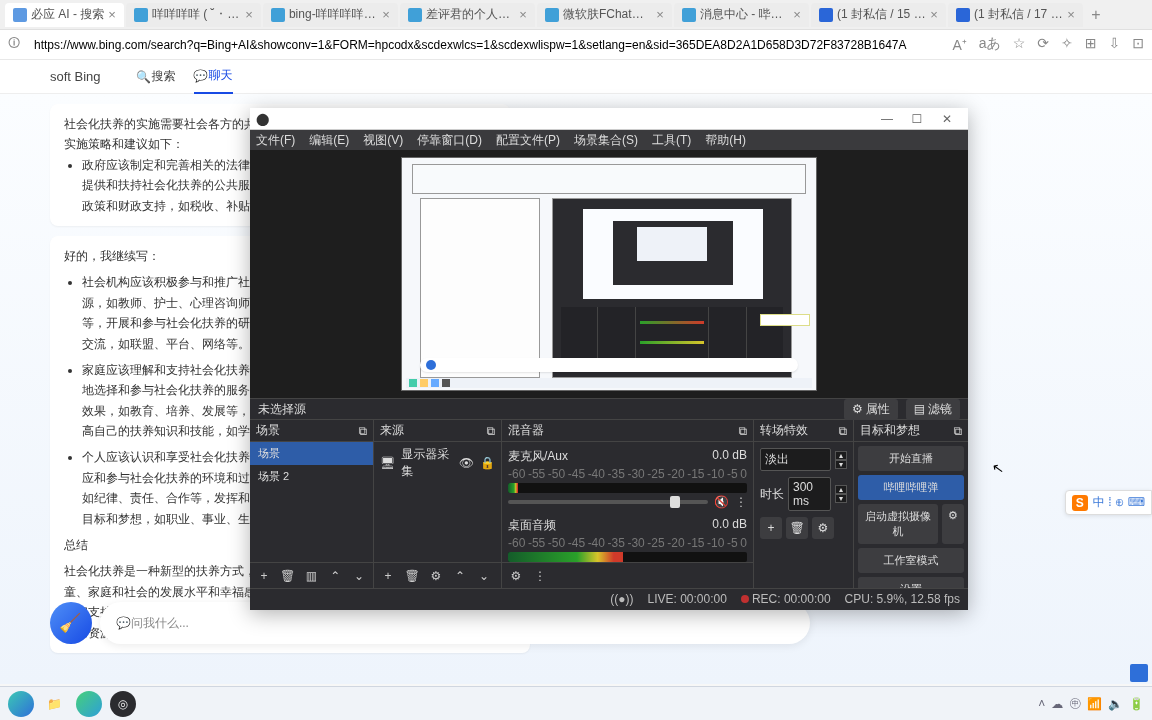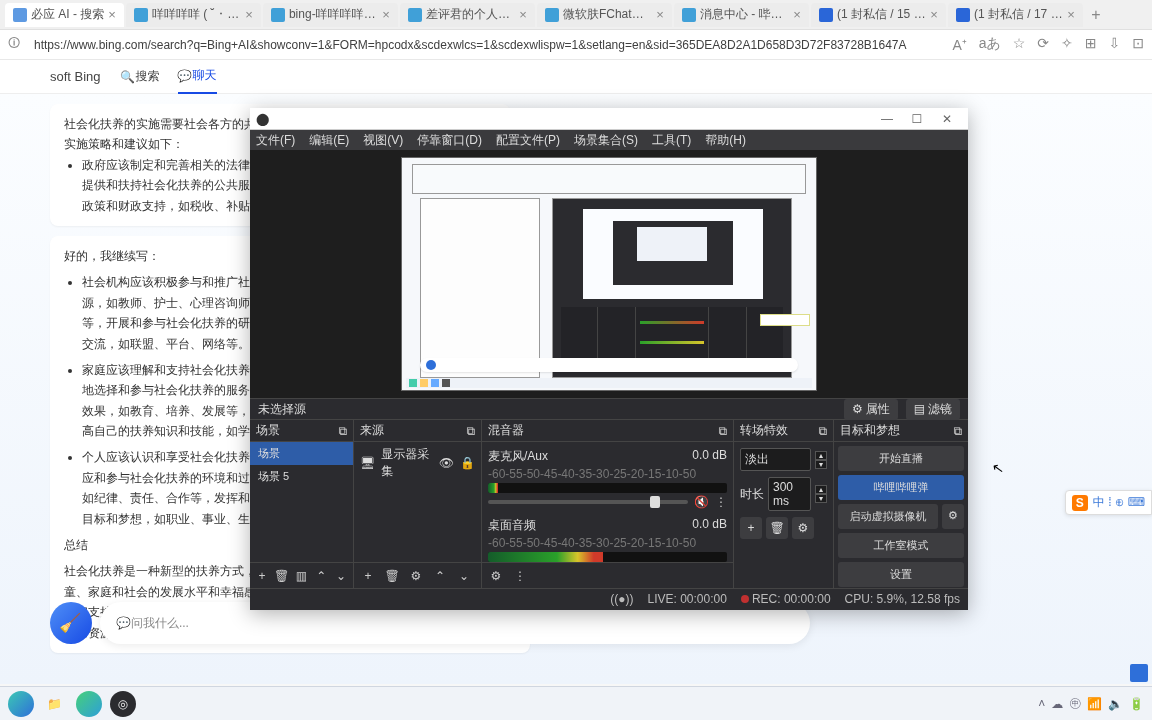--- a/index.html
+++ b/index.html
@@ -6,25 +6,25 @@
 body{width:1152px;height:720px;background:#f7f7f7;overflow:hidden;position:relative}
 .tabbar{height:30px;background:#f0f0f0;display:flex;align-items:center;padding:0 4px;border-bottom:1px solid #e0e0e0}
 .tab{display:flex;align-items:center;padding:4px 8px;margin:2px 1px;border-radius:4px 4px 0 0;background:#ececec;font-size:11px;color:#555;max-width:135px;height:24px}
 .tab.active{background:#fff}
 .tab .ico{width:14px;height:14px;margin-right:4px;border-radius:2px}
 .tab .txt{white-space:nowrap;overflow:hidden;text-overflow:ellipsis;flex:1}
 .tab .close{margin-left:4px;color:#888;font-size:13px}
 .newtab{width:24px;height:24px;display:flex;align-items:center;justify-content:center;color:#888;font-size:16px}
 .addrbar{height:30px;display:flex;align-items:center;padding:0 8px;background:#fff;border-bottom:1px solid #e8e8e8}
 .addrbar .shield{width:18px;color:#888}
-.addrbar input{flex:1;border:none;outline:none;font-size:12px;color:#404040;background:transparent;margin:0 8px}
+.addrbar input{flex:1;border:none;outline:none;font-size:12px;color:#000000;background:transparent;margin:0 8px}
 .addrbar .rbtns{display:flex;gap:12px;color:#888}
 .addrbar .rbtns span{font-size:14px}
 .binghead{height:34px;display:flex;align-items:center;padding:0 50px;background:#fff;border-bottom:1px solid #eee}
-.binghead .logo{font-size:13px;color:#444;margin-right:20px}
+.binghead .logo{font-size:13px;color:#444;margin-right:36px}
 .binghead .navitem{display:flex;align-items:center;margin-right:18px;font-size:12px;color:#444;padding:8px 0}
 .binghead .navitem.active{color:#174ae4;border-bottom:2px solid #174ae4}
 .binghead .rightgrp{margin-left:auto;display:flex;align-items:center;gap:10px;color:#666;font-size:12px}
 .binghead .avatar{width:24px;height:24px;border:2px solid #174ae4;border-radius:50%;display:flex;align-items:center;justify-content:center}
 .content{padding:10px 50px;background:linear-gradient(180deg,#fbfdff,#eef4fc);height:calc(100% - 130px);overflow:hidden;position:relative}
 .chatcard{background:#fff;border-radius:8px;padding:10px 14px;margin-bottom:10px;box-shadow:0 1px 2px rgba(0,0,0,0.05);font-size:12px;color:#333;line-height:1.7;max-width:460px}
 .chatcard ul{padding-left:18px}
 .chatinput{position:absolute;bottom:40px;left:50px;right:50px;max-width:760px;display:flex;align-items:center;gap:8px}
 .brfab{width:42px;height:42px;border-radius:50%;background:linear-gradient(135deg,#4f8ff7,#174ae4);display:flex;align-items:center;justify-content:center;color:#fff;font-size:18px}
 .chatbox{flex:1;height:42px;border-radius:22px;background:#fff;box-shadow:0 2px 8px rgba(0,0,0,0.08);display:flex;align-items:center;padding:0 16px;color:#888}
@@ -47,21 +47,21 @@
 .dockfoot{height:26px;display:flex;align-items:center;padding:0 4px;gap:4px;border-top:1px solid #444}
 .ftbtn{width:20px;height:20px;display:flex;align-items:center;justify-content:center;color:#ccc;border-radius:2px}
 .sceneitem{padding:4px 8px;font-size:11px}
 .sceneitem.sel{background:#2e5da8}
 .srcitem{display:flex;align-items:center;padding:4px 6px;font-size:11px;gap:6px}
 .mixer{padding:6px}
 .mixch{margin-bottom:8px}
 .mixch .mhead{display:flex;justify-content:space-between;font-size:11px;margin-bottom:2px}
 .meter{height:10px;background:#111;border-radius:2px;position:relative;margin-bottom:2px;overflow:hidden}
 .meter .bar{position:absolute;top:0;left:0;height:100%;background:linear-gradient(90deg,#145c2a 0%,#2aa02a 60%,#d7c42a 78%,#d03a2a 92%)}
-.ticks{display:flex;font-size:8px;color:#777;margin-bottom:2px}
+.ticks{display:flex;justify-content:space-between;font-size:8px;color:#777;margin-bottom:2px}
 .slidrow{display:flex;align-items:center;gap:6px}
 .hslider{flex:1;height:4px;background:#555;border-radius:2px;position:relative}
 .hslider .kn{position:absolute;top:-4px;width:10px;height:12px;background:#ddd;border-radius:2px}
 .mutebtn{color:#e04040}
 .spbtn{color:#ccc}
 .trans{padding:6px;font-size:11px}
 .transrow{display:flex;align-items:center;margin-bottom:6px;gap:4px}
 .transsel{flex:1;background:#1c1c1d;border:1px solid #555;padding:2px 4px;border-radius:2px}
 .transspin{display:flex;flex-direction:column}
 .transspin span{width:12px;height:9px;background:#1c1c1d;border:1px solid #555;font-size:8px;text-align:center;line-height:7px}
@@ -237,28 +237,28 @@
   </div>
   <div class="obs-low">
     <div class="obs-toprow">
       <span>未选择源</span>
       <span style="flex:1"></span>
       <span class="pillbtn">⚙ <span>属性</span></span>
       <span class="pillbtn">▤ <span>滤镜</span></span>
     </div>
     <div class="dockrow">
 
-      <div class="dock" style="width:104px">
+      <div class="dock" style="width:124px">
         <div class="dockhead">
             <span>场景</span>
             <span>⧉</span>
           </div>
         <div class="dockbody">
           <div class="sceneitem sel">场景</div>
-          <div class="sceneitem">场景 5</div>
+          <div class="sceneitem">场景 2</div>
         </div>
         <div class="dockfoot">
           <span class="ftbtn">+</span>
           <span class="ftbtn">🗑</span>
           <span class="ftbtn">▥</span>
           <span class="ftbtn">⌃</span>
           <span class="ftbtn">⌄</span>
         </div>
       </div>
 

